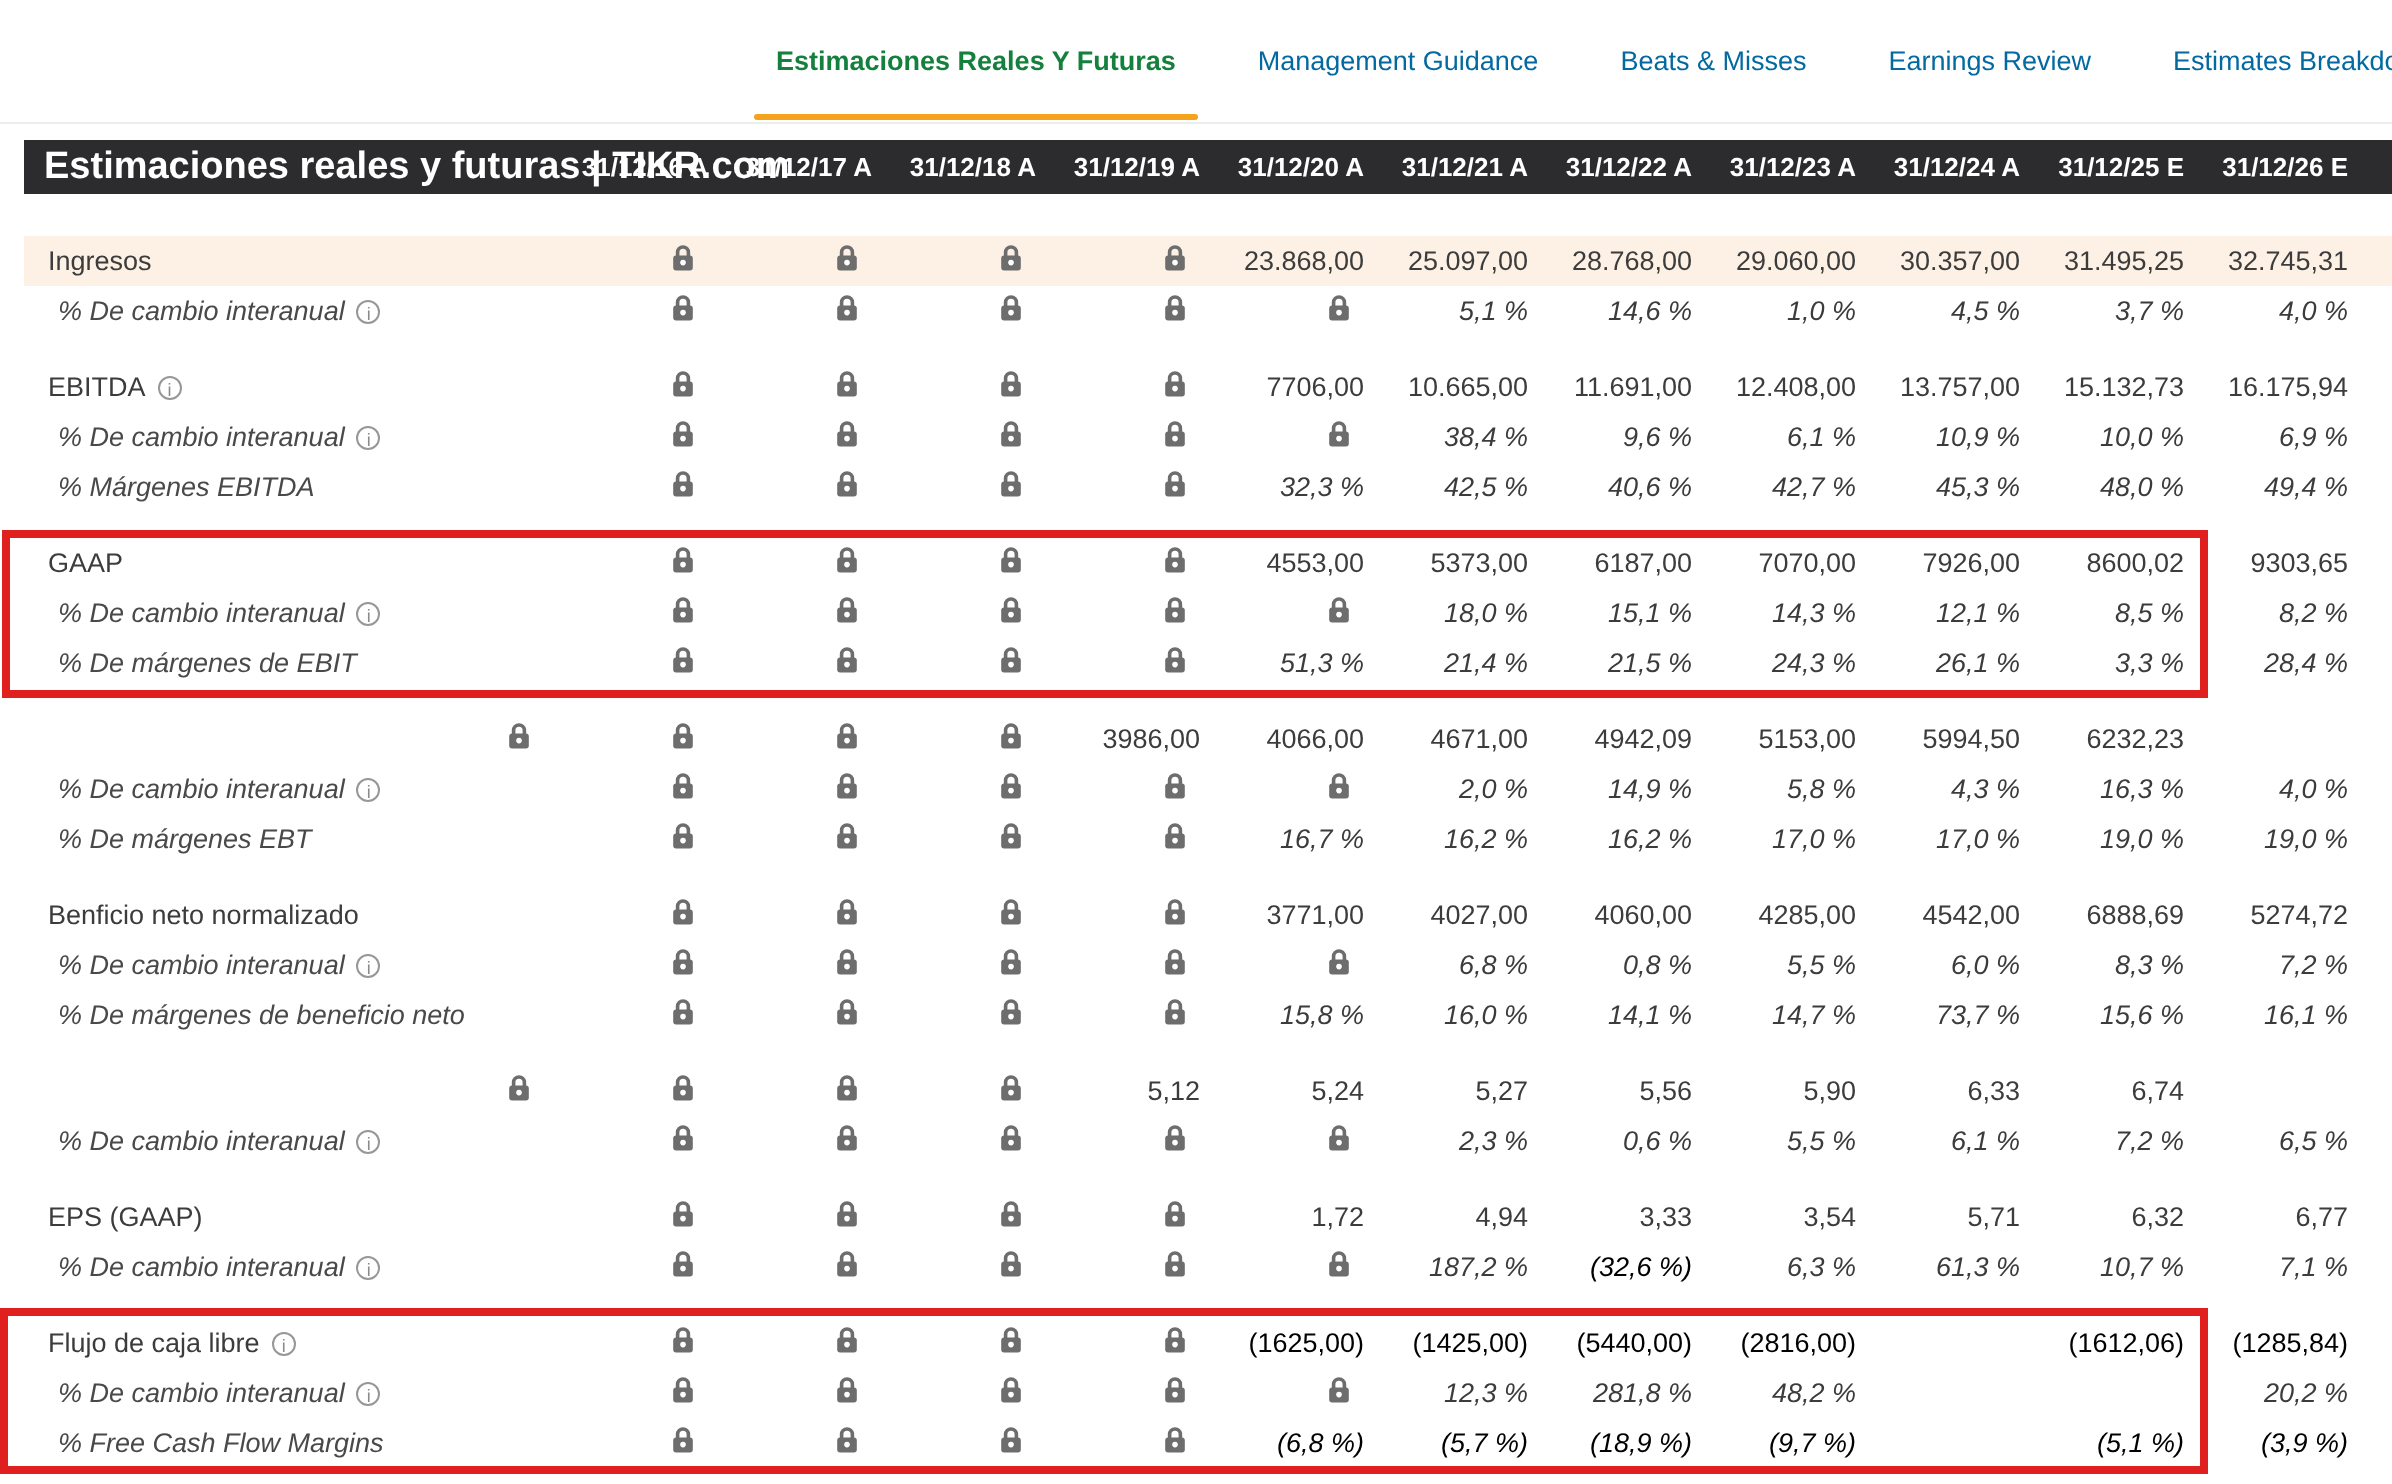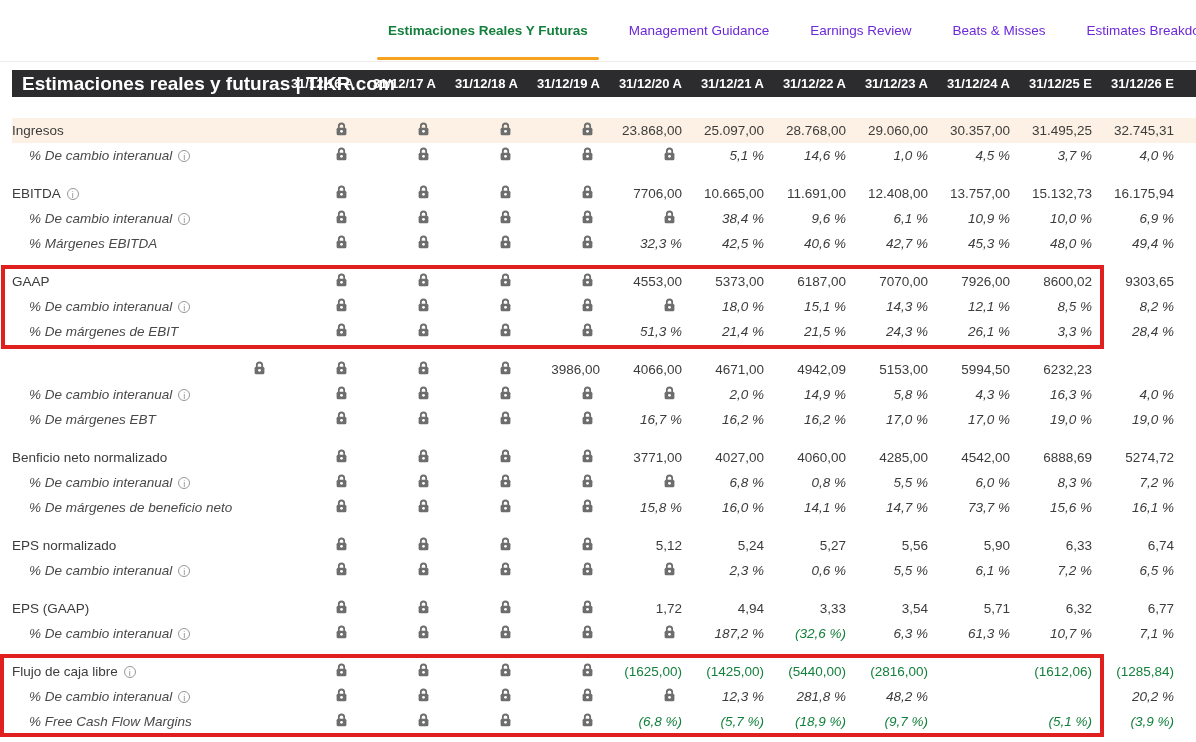--- a/index.html
+++ b/index.html
@@ -6,62 +6,62 @@
   body {
     width:1196px; height:742px; background:#ffffff; overflow:hidden;
     position:relative; font-family:"Liberation Sans", sans-serif;
     -webkit-font-smoothing:antialiased;
   }
   
   .tabbar { position:absolute; top:0; left:0; width:1196px; height:61px;
     border-bottom:1px solid #ececec; background:#fff; }
   .tabs { position:absolute; left:377px; top:0; height:61px; display:flex; gap:19px; }
   .tab { display:flex; align-items:center; height:60px; padding:0 11px;
-    font-size:13.5px; color:#6d28d9; white-space:nowrap; cursor:pointer; position:relative; }
+    font-size:13.5px; color:#0369a1; white-space:nowrap; cursor:pointer; position:relative; }
   .tab.active { color:#15803d; font-weight:bold; }
   .tab.active::after { content:""; position:absolute; left:0; right:0; bottom:0;
     height:3px; background:#f5a21d; border-radius:2px; }
   
   .thead { position:absolute; top:70px; left:12px; width:1257px; height:27px;
     background:#2c2c2e; color:#fff; display:grid;
     grid-template-columns:273px repeat(12, 82px); align-items:center;
     font-size:13px; font-weight:bold; }
   .thead .tlabel { padding-left:10px; font-size:19px; white-space:nowrap; }
   .thead .hcell { text-align:right; padding-right:13px; white-space:nowrap; }
   .tbody { position:absolute; top:97px; left:12px; width:1257px; }
   .group { margin-top:13px; }
   .group.first { margin-top:21px; }
   .row { display:grid; grid-template-columns:273px repeat(12, 82px); height:25px;
     align-items:center; font-size:13.5px; color:#3c3c3c; }
   .row.highlight { background:#fcf1e4; }
-  .label { padding-left:0; white-space:nowrap; display:flex; align-items:center; }
+  .label { padding-left:12px; white-space:nowrap; display:flex; align-items:center; }
   .row.sub .label { padding-left:17px; font-style:italic; color:#494949; }
   .cell { text-align:right; padding-right:13px; white-space:nowrap; }
   .row.sub .cell { font-style:italic; }
-  .cell.neg { color:#15803d; }
+  .cell.neg { color:#000000; }
   .lockwrap { display:inline-block; margin-right:6px; line-height:0; }
   .info-ic { display:inline-block; width:12px; height:12px; margin-left:6px;
     border:1px solid #979797; border-radius:50%; color:#8a8a8a; font-size:9px;
     line-height:12px; text-align:center; font-style:normal; font-weight:normal;
     box-sizing:border-box; flex:0 0 auto; }
   
   .redbox { position:absolute; box-sizing:border-box; border:4px solid #e01f1f;
     pointer-events:none; background:transparent; }
   #redbox-ebit { left:1px; top:265px; width:1103px; height:84px; }
   #redbox-fcf  { left:0px; top:654px; width:1104px; height:83px; }
 </style>
 </head>
 <body>
 
 <div class="tabbar">
   <div class="tabs">
       <div class="tab active">Estimaciones Reales Y Futuras</div>
       <div class="tab">Management Guidance</div>
+      <div class="tab">Beats &amp; Misses</div>
       <div class="tab">Earnings Review</div>
-      <div class="tab">Beats &amp; Misses</div>
       <div class="tab">Estimates Breakdown</div>
     </div>
 </div>
 
 <div class="thead">
   <div class="tlabel">Estimaciones reales y futuras | TIKR.com</div>
 <div class="hcell">31/12/16 A</div>
     <div class="hcell">31/12/17 A</div>
     <div class="hcell">31/12/18 A</div>
     <div class="hcell">31/12/19 A</div>
@@ -566,23 +566,20 @@
         <div class="cell">14,1 %</div>
         <div class="cell">14,7 %</div>
         <div class="cell">73,7 %</div>
         <div class="cell">15,6 %</div>
         <div class="cell">16,1 %</div>
         <div class="cell"></div>
       </div>
     </div>
     <div class="group">
       <div class="row">
-        <div class="label">
-          <span>EPS normalizado</span>
-        </div>
         <div class="cell"><span class="lockwrap"><svg width="13" height="14" viewBox="0 0 13 14">
               <path d="M3.8 6.2 V4.2 a2.7 2.7 0 0 1 5.4 0 V6.2" fill="none" stroke="#6d6d6d" stroke-width="1.8"></path>
               <rect x="1.6" y="5.7" width="9.8" height="7.6" rx="1.5" fill="#6d6d6d"></rect>
               <circle cx="6.5" cy="9.3" r="1.4" fill="#ffffff"></circle>
             </svg></span></div>
         <div class="cell"><span class="lockwrap"><svg width="13" height="14" viewBox="0 0 13 14">
               <path d="M3.8 6.2 V4.2 a2.7 2.7 0 0 1 5.4 0 V6.2" fill="none" stroke="#6d6d6d" stroke-width="1.8"></path>
               <rect x="1.6" y="5.7" width="9.8" height="7.6" rx="1.5" fill="#6d6d6d"></rect>
               <circle cx="6.5" cy="9.3" r="1.4" fill="#ffffff"></circle>
             </svg></span></div>

